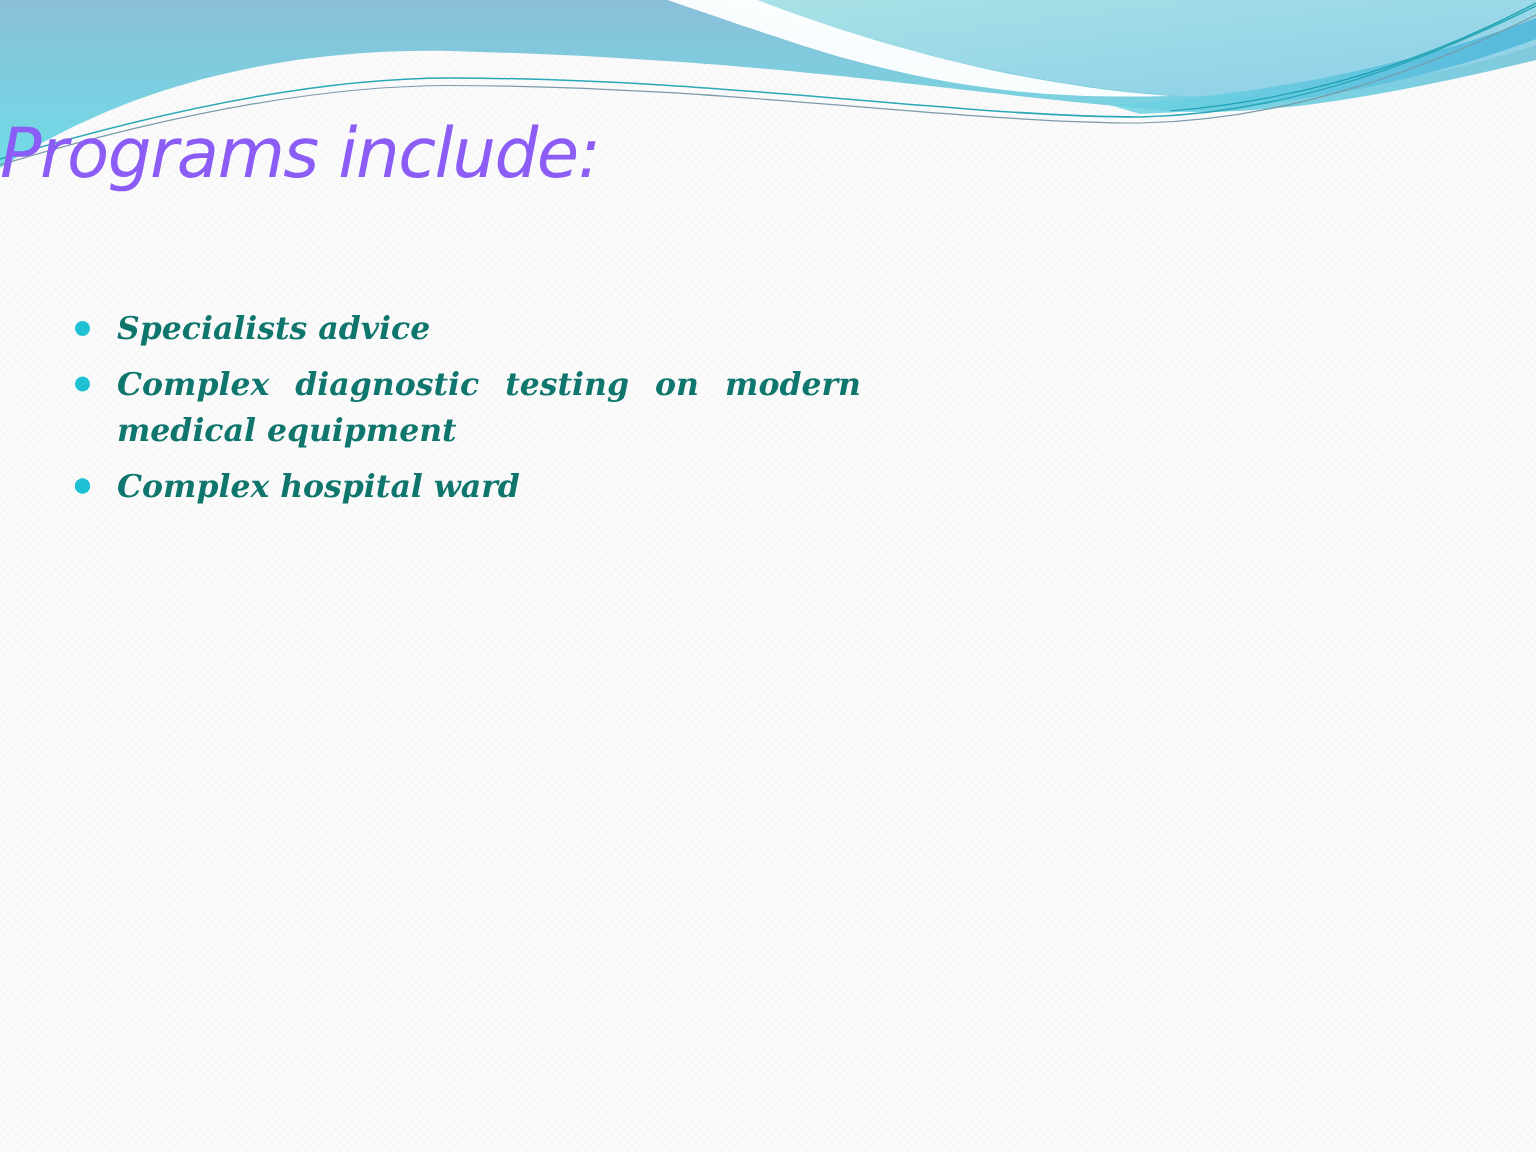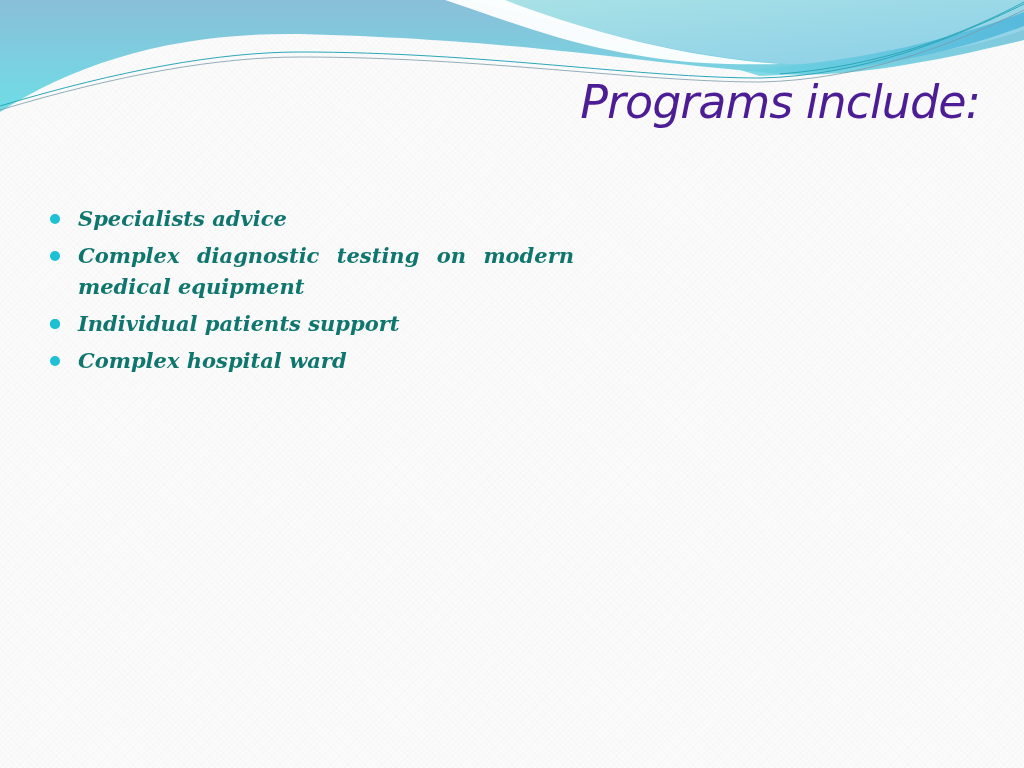--- a/index.html
+++ b/index.html
@@ -26,28 +26,28 @@
       position: absolute;
       left: 0; top: 0;
       width: 1024px;
       height: 140px;
     }
     .title {
       position: absolute;
       left: 0;
       width: 980px;
       top: 70px;
-      text-align: right;
+      text-align: left;
       font-family: "DejaVu Sans", sans-serif;
       font-style: italic;
       font-weight: normal;
       font-size: 46px;
       line-height: 64px;
       letter-spacing: -1px;
-      color: #4c1d95;
+      color: #8b5cf6;
     }
     .bullets {
       position: absolute;
       left: 48px;
       top: 204px;
       width: 526px;
       margin: 0;
       padding: 0;
       list-style: none;
     }
@@ -116,21 +116,20 @@
     </li>
     <li class="bullet-item">
       <span class="bullet-dot"></span>
       <span>Complex diagnostic testing on modern medical equipment</span>
     </li>
     <li class="bullet-item">
       <span class="bullet-dot"></span>
     </li>
     <li class="bullet-item">
       <span class="bullet-dot"></span>
-      <span>Individual patients support</span>
     </li>
     <li class="bullet-item">
       <span class="bullet-dot"></span>
       <span>Complex hospital ward</span>
     </li>
   </ul>
 
 </div>
 
 </body></html>

